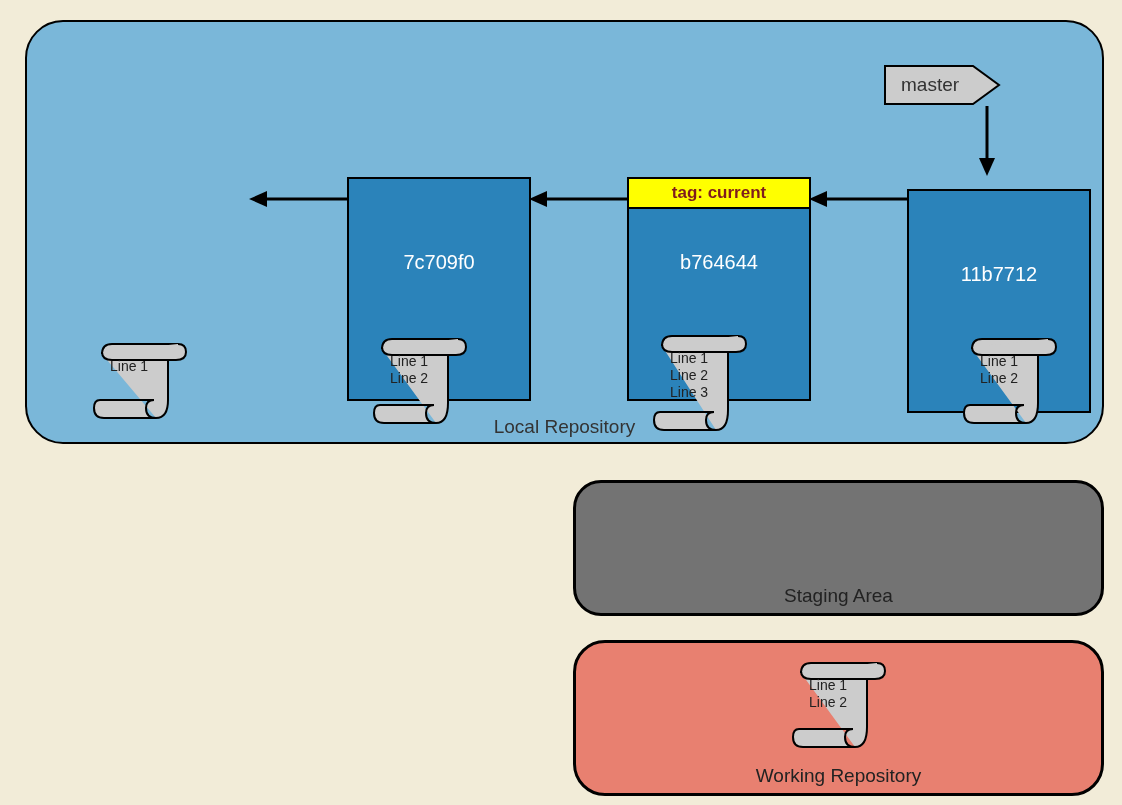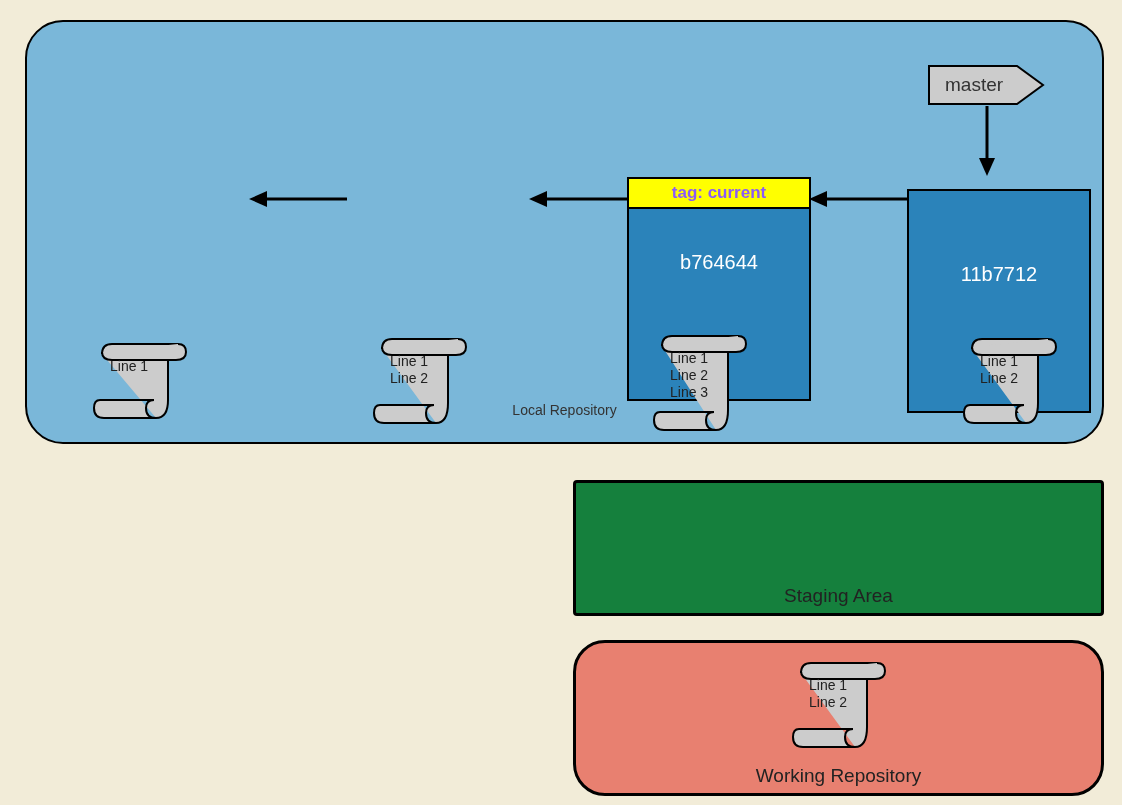--- a/index.html
+++ b/index.html
@@ -17,23 +17,23 @@
     top: 20px;
     width: 1075px;
     height: 420px;
     background: #7ab7d9;
     border: 2px solid #000;
     border-radius: 38px;
   }
   .local-repo-label {
     position: absolute;
     left: 50%;
-    bottom: 24px;
+    bottom: 4px;
     transform: translateX(-50%);
-    font-size: 14px;
+    font-size: 19px;
     color: #333;
   }
   .commit {
     position: absolute;
     top: 155px;
     width: 180px;
     height: 220px;
     background: #2b83ba;
     border: 2px solid #000;
   }
@@ -50,62 +50,62 @@
     top: -2px;
     left: -2px;
     right: -2px;
     background: #ffff00;
     border: 2px solid #000;
     border-bottom: 2px solid #000;
     text-align: center;
     font-weight: bold;
     font-size: 17px;
     padding: 4px 0;
-    color: #8b5cf6;
+    color: #7f1d1d;
   }
   .scroll {
     position: absolute;
     width: 95px;
   }
   .scroll svg { display:block; }
   .scroll-text {
     position: absolute;
     left: 18px;
     top: 16px;
     font-size: 14px;
     font-weight: normal;
     line-height: 17px;
     color: #222;
     white-space: pre;
   }
   .master-shape {
     position: absolute;
-    left: 900px;
+    left: 856px;
     top: 42px;
     width: 120px;
     height: 42px;
     text-decoration: underline;
   }
   .master-label {
     position: absolute;
     left: 18px;
     top: 10px;
     font-size: 19px;
     color: #333;
   }
   .arrow { position: absolute; }
   .staging {
     position: absolute;
     left: 573px;
     top: 480px;
     width: 525px;
     height: 130px;
-    background: #15803d;
+    background: #737373;
     border: 3px solid #000;
-    border-radius: 4px;
+    border-radius: 28px;
   }
   .staging-label {
     position: absolute;
     left: 50%;
     bottom: 6px;
     transform: translateX(-50%);
     font-size: 19px;
     color: #222;
   }
   .workdir {
@@ -139,20 +139,23 @@
     </svg>
     <div class="master-label">master</div>
   </div>
 
   <svg class="arrow" style="left:950px; top:84px;" width="20" height="72">
     <line x1="10" y1="0" x2="10" y2="55" stroke="#000" stroke-width="3"></line>
     <polygon points="10,70 2,52 18,52" fill="#000"></polygon>
   </svg>
 
 
+  <div class="commit" style="left:320px;">
+    <div class="commit-hash">7c709f0</div>
+  </div>
 
   <div class="commit" style="left:600px;">
     <div class="tag-label">tag: current</div>
     <div class="commit-hash">b764644</div>
   </div>
 
   <div class="commit" style="left:880px;margin-top:12px;">
     <div class="commit-hash">11b7712</div>
   </div>
 

